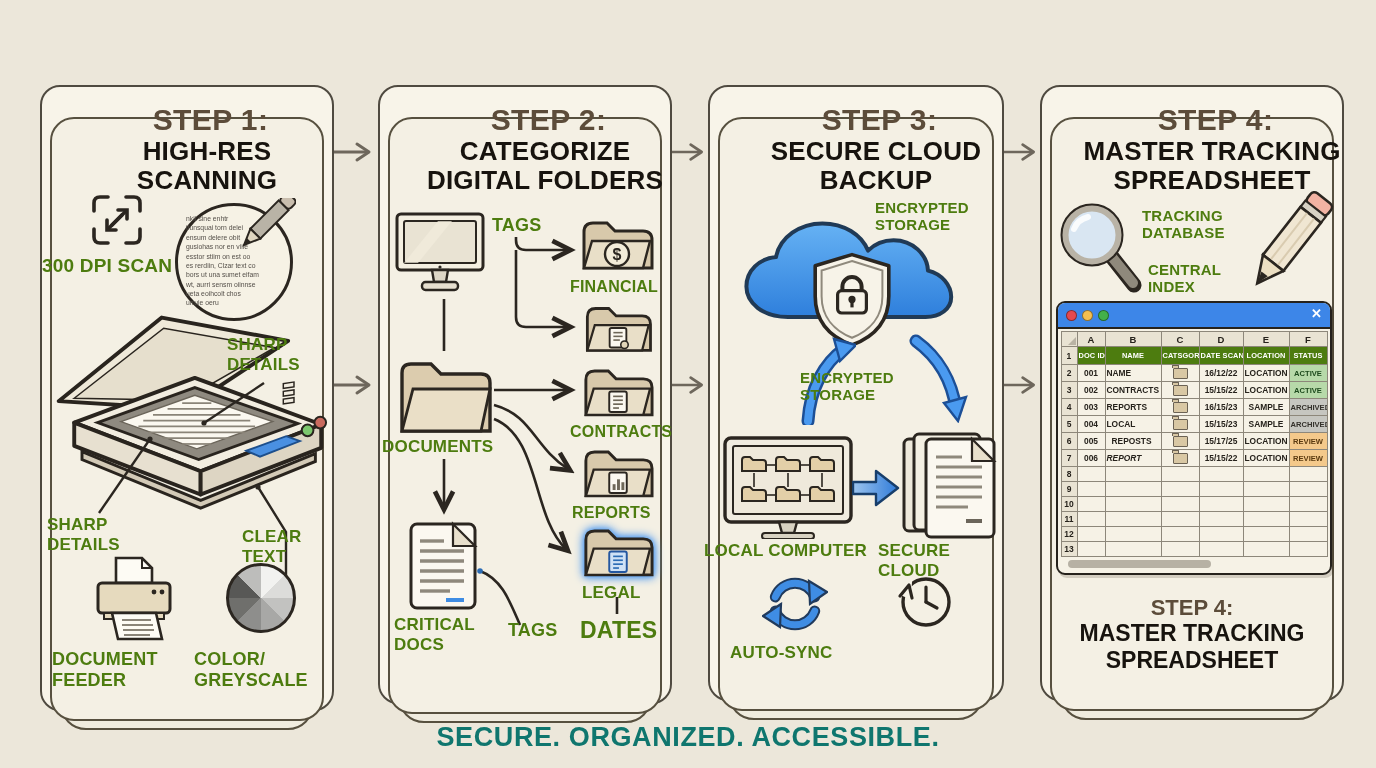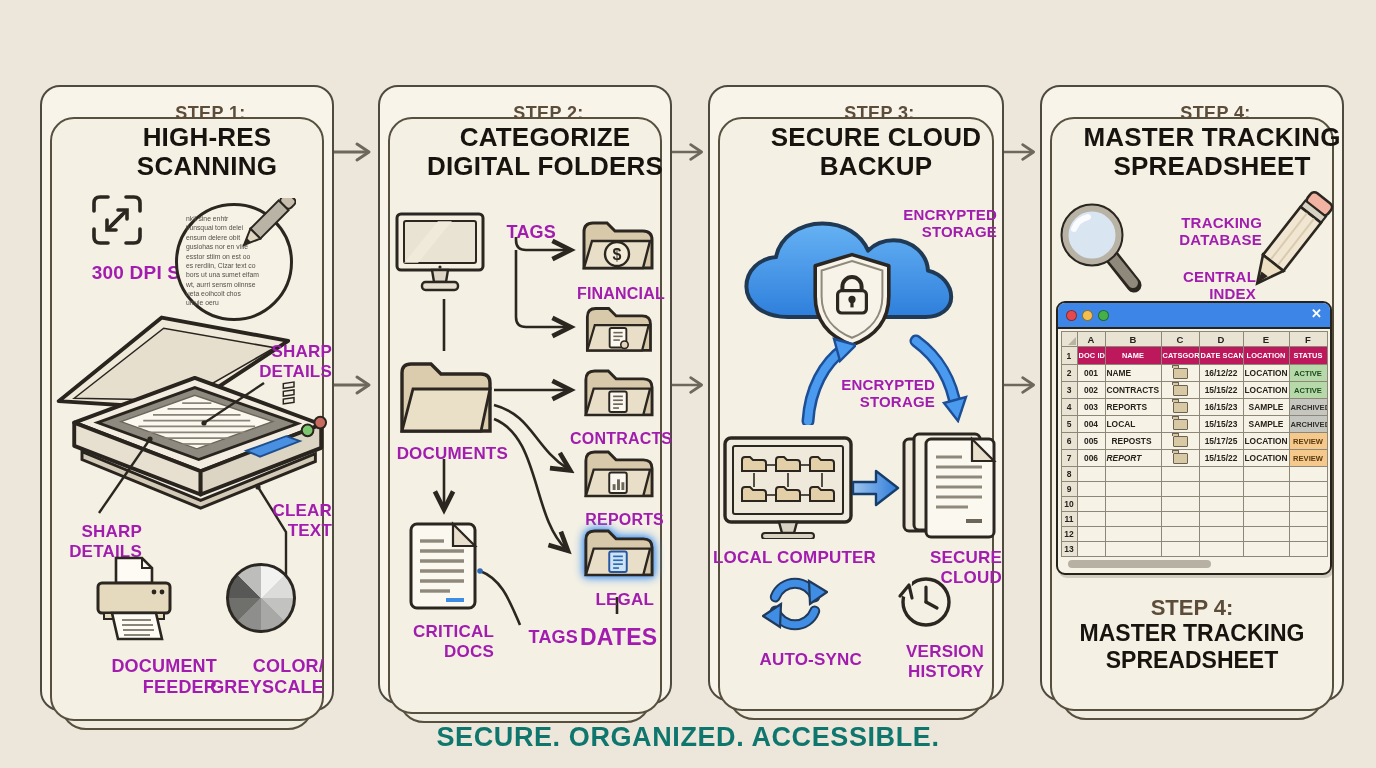--- a/index.html
+++ b/index.html
@@ -5,41 +5,41 @@
   html,body{margin:0;padding:0;}
   body{font-family:"Liberation Sans", sans-serif;}
   #stage{position:relative;width:1376px;height:768px;background:#ece7da;overflow:hidden;color:#221c15;}
   .abs{position:absolute;}
   #main-title{position:absolute;top:20px;left:0;width:100%;text-align:center;font-size:37px;font-weight:700;color:#262019;letter-spacing:.5px;text-shadow:1px 1px 0 rgba(255,255,255,.55);}
   #tagline{position:absolute;top:722px;left:0;width:100%;text-align:center;font-size:27px;font-weight:700;color:#0f766e;letter-spacing:.6px;}
   .panel{position:absolute;background:#f8f4e9;border:2.5px solid #4f4a40;border-radius:20px;z-index:1;}
   .panel::before{content:"";position:absolute;left:8px;right:8px;top:30px;bottom:-12px;background:#f4f0e4;border:2.5px solid #57503f;border-radius:24px;z-index:-1;}
   .panel::after{content:"";position:absolute;left:18px;right:18px;top:50px;bottom:-21px;background:#f0ecdf;border:2.5px solid #57503f;border-radius:26px;z-index:-2;}
   .phead{position:absolute;top:16px;left:0;right:0;text-align:center;font-weight:700;line-height:1.12;}
-  .step-label{font-size:18px;color:#5c4c3a;letter-spacing:.4px;padding-left:47px;}
+  .step-label{font-size:30px;color:#5c4c3a;letter-spacing:.4px;padding-left:47px;}
   .step-title{font-size:26px;color:#17130e;letter-spacing:.2px;padding-left:40px;}
   .ml{white-space:pre-line;}
-  .lbl{position:absolute;font-weight:700;color:#a21caf;text-align:right;line-height:1.15;letter-spacing:.2px;margin-top:7px;}
+  .lbl{position:absolute;font-weight:700;color:#4d7c0f;text-align:left;line-height:1.15;letter-spacing:.2px;}
   .overlay{position:absolute;left:0;top:0;pointer-events:none;}
   
   .mag{position:absolute;left:133px;top:116px;width:112px;height:112px;border:3.5px solid #2b2620;border-radius:50%;background:#f6f2e5;}
   .mag-text{position:absolute;left:8px;top:8px;width:96px;height:96px;overflow:hidden;font-size:6.8px;line-height:1.38;color:#55504a;font-weight:400;filter:blur(.2px);}
   
   .wheel{position:absolute;width:64px;height:64px;border-radius:50%;border:3.5px solid #2b2620;
     background:conic-gradient(#f2f2f0 0 45deg,#dcdcda 45deg 90deg,#c2c2c0 90deg 135deg,#a8a8a6 135deg 180deg,#8e8e8c 180deg 225deg,#6f6f6c 225deg 270deg,#585856 270deg 315deg,#bdbdbb 315deg 360deg);}
   
   .sheet{position:absolute;left:14px;top:214px;width:272px;background:#f6f2e6;border:2.5px solid #26221c;border-radius:9px;box-shadow:2px 3px 0 rgba(60,50,30,.18);overflow:hidden;}
   .sheet-titlebar{height:24px;background:#3d86e8;border-bottom:2px solid #26221c;position:relative;}
   .tl{position:absolute;top:6.5px;width:11px;height:11px;border-radius:50%;border:1.3px solid rgba(0,0,0,.4);box-sizing:border-box;}
   .tl.red{left:8px;background:#e5484d;} .tl.yellow{left:24px;background:#f5bf4f;} .tl.green{left:40px;background:#43b04a;}
   .sheet-close{position:absolute;right:8px;top:3px;color:#fff;font-size:13px;font-weight:700;}
   .sheet-table{border-collapse:collapse;width:266px;table-layout:fixed;margin:2px auto 0;}
   .sheet-table td,.sheet-table th{border:1px solid #8d877a;overflow:hidden;white-space:nowrap;padding:0 1px;text-align:center;font-weight:700;color:#26221c;background:#f6f2e6;}
   .letters-row th{height:14px;background:#e9e3d3;font-size:9.5px;}
-  .header-row th{height:17px;background:#be185d;color:#fff;font-size:7.4px;letter-spacing:.1px;}
+  .header-row th{height:17px;background:#4d7c0f;color:#fff;font-size:7.4px;letter-spacing:.1px;}
   .header-row th.rownum, .sheet-table .rownum{background:#e9e3d3;color:#26221c;font-size:8.5px;}
   .data-row td{height:16px;font-size:8.4px;}
   .empty-row td{height:14px;}
   .corner{position:relative;}
   .corner-tri{position:absolute;right:1px;bottom:1px;width:0;height:0;border-left:8px solid transparent;border-bottom:8px solid #b9b3a4;}
   .mini-folder{display:inline-block;width:13px;height:9px;background:#d9c8a4;border:1.2px solid #6b6254;border-radius:1px;position:relative;vertical-align:middle;}
   .mini-folder::before{content:"";position:absolute;top:-3.4px;left:-1.2px;width:5px;height:2px;background:#d9c8a4;border:1.2px solid #6b6254;border-bottom:none;border-radius:1px 1px 0 0;}
   .sheet-scroll{height:10px;margin:2px 6px 4px;position:relative;}
   .sheet-thumb{position:absolute;left:4px;top:1px;width:55%;height:8px;background:#b7b1a4;border-radius:4px;}
   .gap-arrow{position:absolute;width:46px;height:22px;}
@@ -133,21 +133,21 @@
       </g>
       <circle cx="162" cy="336" r="2.6" fill="#2b2620"></circle>
         <circle cx="108" cy="352" r="2.6" fill="#2b2620"></circle>
         <circle cx="216" cy="400" r="2.6" fill="#2b2620"></circle>
     </svg>
 
     <div class="lbl ml" style="left:185px;top:248px;width:105px;font-size:17px;">SHARP
 DETAILS</div>
     <div class="lbl ml" style="left:5px;top:428px;width:95px;font-size:17px;">SHARP
 DETAILS</div>
-    <div class="lbl ml" style="left:200px;top:407px;width:90px;font-size:17px;">CLEAR
+    <div class="lbl ml" style="left:200px;top:440px;width:90px;font-size:17px;">CLEAR
 TEXT</div>
 
     <svg class="abs" style="left:52px;top:468px;" width="80" height="90" viewBox="0 0 80 90">
       <polygon points="22,3 48,3 58,13 58,28 22,28" fill="#fdfbf4" stroke="#2b2620" stroke-width="2.6"></polygon>
       <polyline points="48,3 48,13 58,13" fill="none" stroke="#2b2620" stroke-width="2"></polyline>
       <rect x="4" y="28" width="72" height="30" rx="4" fill="#e6dabe" stroke="#2b2620" stroke-width="3"></rect>
       <circle cx="60" cy="37" r="2.4" fill="#2b2620"></circle>
         <circle cx="68" cy="37" r="2.4" fill="#2b2620"></circle>
       <rect x="10" y="58" width="10" height="6" fill="#e6dabe" stroke="#2b2620" stroke-width="2"></rect>
       <rect x="60" y="58" width="10" height="6" fill="#e6dabe" stroke="#2b2620" stroke-width="2"></rect>
@@ -394,22 +394,20 @@
     </svg>
     <div class="lbl" style="left:20px;top:556px;width:132px;font-size:17px;">AUTO-SYNC</div>
 
     <svg class="abs" style="left:186px;top:486px;" width="58" height="58" viewBox="0 0 58 58">
       <circle cx="30" cy="29" r="23" fill="none" stroke="#2b2620" stroke-width="3.4"></circle>
       <polygon points="2,20 15,9 14,25" fill="#f8f4e9" stroke="#f8f4e9" stroke-width="2"></polygon>
       <polyline points="4,23 13,12 16,25" fill="none" stroke="#2b2620" stroke-width="3.2" stroke-linecap="round" stroke-linejoin="round"></polyline>
       <line x1="30" y1="29" x2="30" y2="14" stroke="#2b2620" stroke-width="3.2" stroke-linecap="round"></line>
       <line x1="30" y1="29" x2="41" y2="35" stroke="#2b2620" stroke-width="3.2" stroke-linecap="round"></line>
     </svg>
-    <div class="lbl ml" style="left:156px;top:548px;width:118px;font-size:17px;">VERSION
-HISTORY</div>
   </div>
 
   <div class="panel" style="left:1040px;top:85px;width:300px;height:612px;">
     <div class="phead">
       <div class="step-label">STEP 4:</div>
       <div class="step-title ml">MASTER TRACKING
 SPREADSHEET</div>
     </div>
 
     <svg class="abs" style="left:12px;top:112px;" width="92" height="98" viewBox="0 0 92 98">

